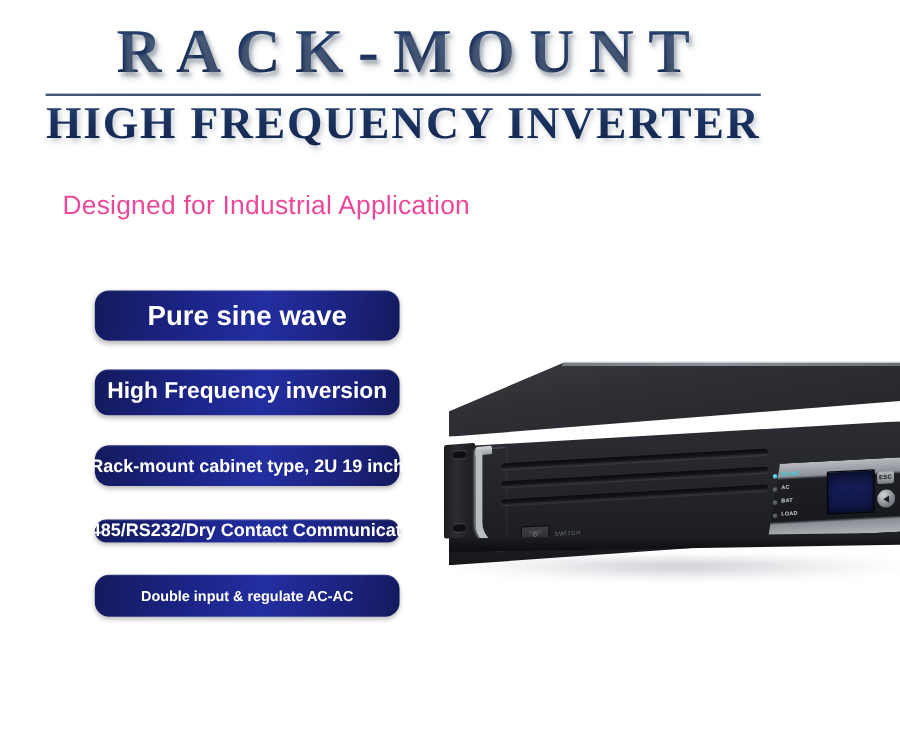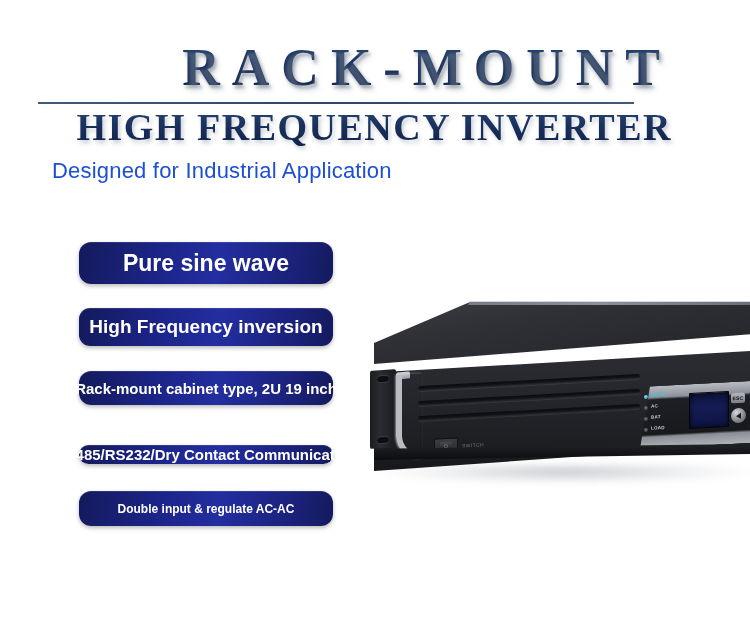--- a/index.html
+++ b/index.html
@@ -16,23 +16,23 @@
     width: 750px;
     height: 622px;
     background: #ffffff;
     overflow: hidden;
   }
 
   
   .title-block {
     position: absolute;
     left: 0;
-    top: 40px;
+    top: 16px;
     width: 672px;
-    text-align: right;
+    text-align: center;
   }
 
   .title-main {
     font-family: "Liberation Serif", "DejaVu Serif", serif;
     font-weight: bold;
     font-size: 52px;
     line-height: 56px;
     letter-spacing: 12px;
     text-indent: 12px;
     background: linear-gradient(to bottom, #2c4a73 0%, #1b3360 38%, #13254a 100%);
@@ -66,21 +66,21 @@
     filter: drop-shadow(2px 3px 2px rgba(120,130,145,0.40));
     white-space: nowrap;
   }
 
   .tagline {
     position: absolute;
     left: 52px;
     top: 158px;
     font-family: "Liberation Sans", sans-serif;
     font-size: 22px;
-    color: #1d4ed8;
+    color: #ec4899;
     letter-spacing: 0.2px;
     white-space: nowrap;
   }
 
   
   .badges {
     position: absolute;
     left: 79px;
     top: 242px;
     width: 260px;
@@ -99,21 +99,21 @@
     display: flex;
     align-items: center;
     justify-content: center;
     text-align: center;
     padding: 0 0;
     white-space: nowrap;
   }
 
   .badge-0 { height: 42px; font-size: 23px; margin-bottom: 24px; }
   .badge-1 { height: 38px; font-size: 19px; margin-bottom: 25px; border-radius: 11px; }
-  .badge-2 { height: 34px; font-size: 15px; margin-bottom: 40px; }
+  .badge-2 { height: 34px; font-size: 15px; margin-bottom: 28px; }
   .badge-3 { height: 19px; font-size: 15px; margin-bottom: 27px; }
   .badge-4 { height: 35px; font-size: 12px; margin-bottom: 0; }
 
   
   .product {
     position: absolute;
     left: 362px;
     top: 296px;
     width: 388px;
     height: 200px;

